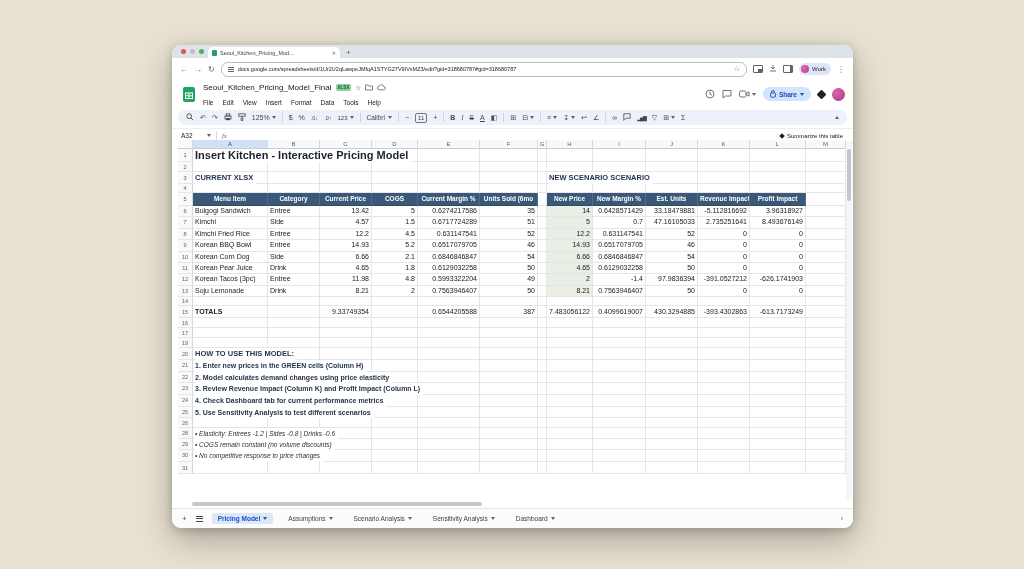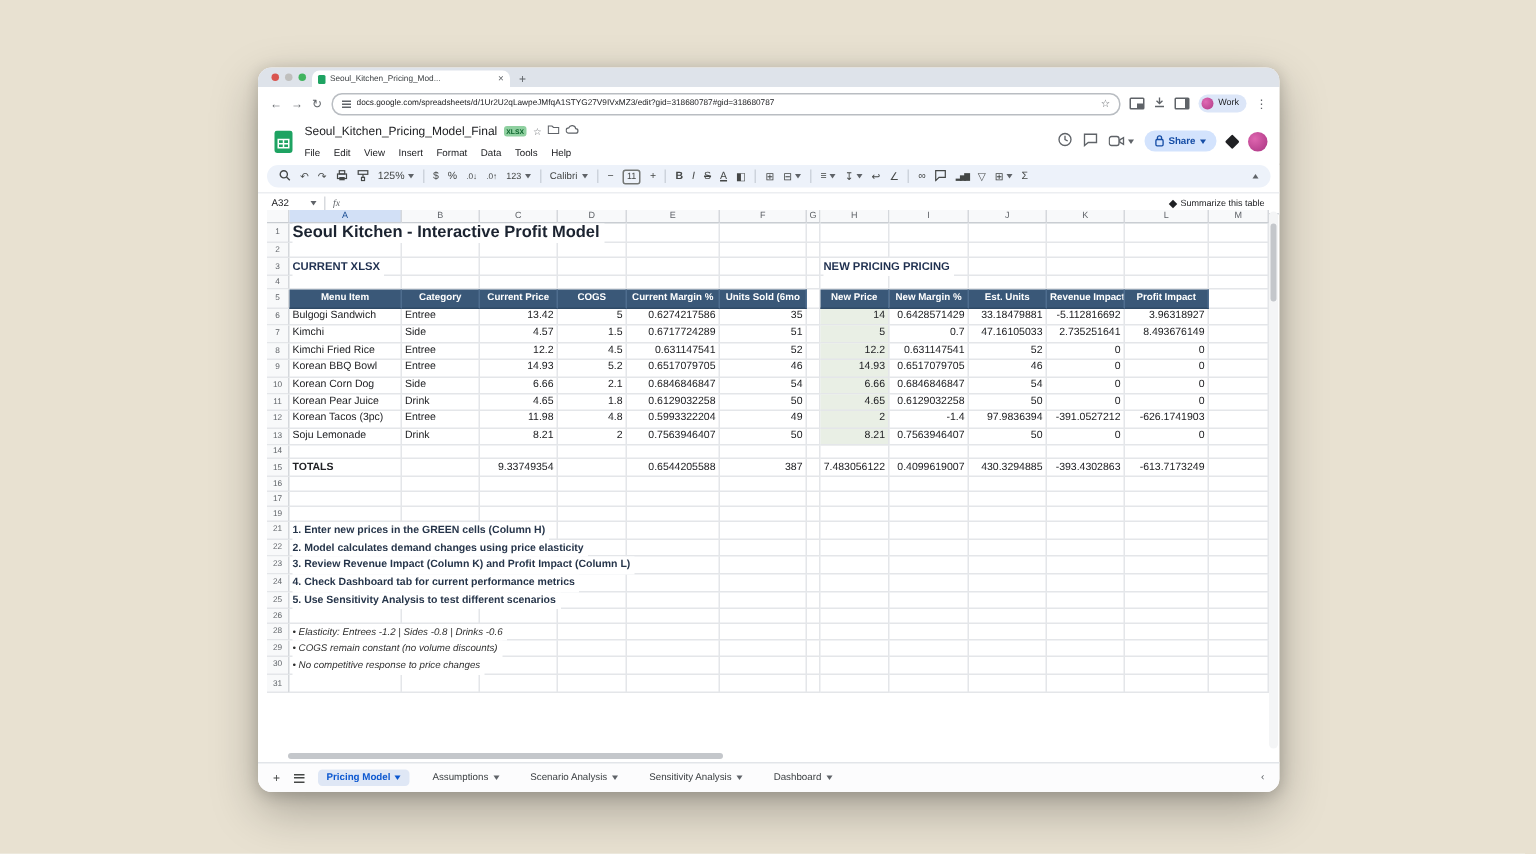--- a/index.html
+++ b/index.html
@@ -344,21 +344,21 @@
         <div class="gcell gc" style="width: 46px; line-height: 12px;"></div>
         <div class="gcell gc" style="width: 62px; line-height: 12px;"></div>
         <div class="gcell gc" style="width: 58px; line-height: 12px;"></div>
         <div class="gcell gc" style="width: 9px; line-height: 12px;"></div>
         <div class="gcell gc" style="width: 46px; line-height: 12px;"></div>
         <div class="gcell gc" style="width: 53px; line-height: 12px;"></div>
         <div class="gcell gc" style="width: 52px; line-height: 12px;"></div>
         <div class="gcell gc" style="width: 52px; line-height: 12px;"></div>
         <div class="gcell gc" style="width: 56px; line-height: 12px;"></div>
         <div class="gcell gc" style="width: 40px; line-height: 12px;"></div>
-        <span class="ov title" style="left: 17px; line-height: 13px; height: 13px;">Seoul Kitchen - Interactive Profit Model</span>
+        <span class="ov title" style="left: 17px; line-height: 13px; height: 13px;">Insert Kitchen - Interactive Pricing Model</span>
       </div>
       <div class="grow" style="height: 10px; position: relative;">
         <div class="gcell grh" style="width: 15px; line-height: 10px;">2</div>
         <div class="gcell gc" style="width: 75px; line-height: 9px;"></div>
         <div class="gcell gc" style="width: 52px; line-height: 9px;"></div>
         <div class="gcell gc" style="width: 52px; line-height: 9px;"></div>
         <div class="gcell gc" style="width: 46px; line-height: 9px;"></div>
         <div class="gcell gc" style="width: 62px; line-height: 9px;"></div>
         <div class="gcell gc" style="width: 58px; line-height: 9px;"></div>
         <div class="gcell gc" style="width: 9px; line-height: 9px;"></div>
@@ -378,21 +378,21 @@
         <div class="gcell gc" style="width: 62px; line-height: 11px;"></div>
         <div class="gcell gc" style="width: 58px; line-height: 11px;"></div>
         <div class="gcell gc" style="width: 9px; line-height: 11px;"></div>
         <div class="gcell gc" style="width: 46px; line-height: 11px;"></div>
         <div class="gcell gc" style="width: 53px; line-height: 11px;"></div>
         <div class="gcell gc" style="width: 52px; line-height: 11px;"></div>
         <div class="gcell gc" style="width: 52px; line-height: 11px;"></div>
         <div class="gcell gc" style="width: 56px; line-height: 11px;"></div>
         <div class="gcell gc" style="width: 40px; line-height: 11px;"></div>
         <span class="ov sec" style="left: 17px; line-height: 12px; height: 12px;">CURRENT XLSX</span>
-        <span class="ov sec" style="left: 371px; line-height: 12px; height: 12px;">NEW PRICING PRICING</span>
+        <span class="ov sec" style="left: 371px; line-height: 12px; height: 12px;">NEW SCENARIO SCENARIO</span>
       </div>
       <div class="grow" style="height: 9px; position: relative;">
         <div class="gcell grh" style="width: 15px; line-height: 9px;">4</div>
         <div class="gcell gc" style="width: 75px; line-height: 8px;"></div>
         <div class="gcell gc" style="width: 52px; line-height: 8px;"></div>
         <div class="gcell gc" style="width: 52px; line-height: 8px;"></div>
         <div class="gcell gc" style="width: 46px; line-height: 8px;"></div>
         <div class="gcell gc" style="width: 62px; line-height: 8px;"></div>
         <div class="gcell gc" style="width: 58px; line-height: 8px;"></div>
         <div class="gcell gc" style="width: 9px; line-height: 8px;"></div>
@@ -620,20 +620,37 @@
         <div class="gcell gc" style="width: 62px; line-height: 9px;"></div>
         <div class="gcell gc" style="width: 58px; line-height: 9px;"></div>
         <div class="gcell gc" style="width: 9px; line-height: 9px;"></div>
         <div class="gcell gc" style="width: 46px; line-height: 9px;"></div>
         <div class="gcell gc" style="width: 53px; line-height: 9px;"></div>
         <div class="gcell gc" style="width: 52px; line-height: 9px;"></div>
         <div class="gcell gc" style="width: 52px; line-height: 9px;"></div>
         <div class="gcell gc" style="width: 56px; line-height: 9px;"></div>
         <div class="gcell gc" style="width: 40px; line-height: 9px;"></div>
       </div>
+      <div class="grow" style="height: 12px; position: relative;">
+        <div class="gcell grh" style="width: 15px; line-height: 12px;">20</div>
+        <div class="gcell gc" style="width: 75px; line-height: 11px;"></div>
+        <div class="gcell gc" style="width: 52px; line-height: 11px;"></div>
+        <div class="gcell gc" style="width: 52px; line-height: 11px;"></div>
+        <div class="gcell gc" style="width: 46px; line-height: 11px;"></div>
+        <div class="gcell gc" style="width: 62px; line-height: 11px;"></div>
+        <div class="gcell gc" style="width: 58px; line-height: 11px;"></div>
+        <div class="gcell gc" style="width: 9px; line-height: 11px;"></div>
+        <div class="gcell gc" style="width: 46px; line-height: 11px;"></div>
+        <div class="gcell gc" style="width: 53px; line-height: 11px;"></div>
+        <div class="gcell gc" style="width: 52px; line-height: 11px;"></div>
+        <div class="gcell gc" style="width: 52px; line-height: 11px;"></div>
+        <div class="gcell gc" style="width: 56px; line-height: 11px;"></div>
+        <div class="gcell gc" style="width: 40px; line-height: 11px;"></div>
+        <span class="ov sec" style="left: 17px; line-height: 12px; height: 12px;">HOW TO USE THIS MODEL:</span>
+      </div>
       <div class="grow" style="height: 11.6px; position: relative;">
         <div class="gcell grh" style="width: 15px; line-height: 11.6px;">21</div>
         <div class="gcell gc" style="width: 75px; line-height: 10.6px;"></div>
         <div class="gcell gc" style="width: 52px; line-height: 10.6px;"></div>
         <div class="gcell gc" style="width: 52px; line-height: 10.6px;"></div>
         <div class="gcell gc" style="width: 46px; line-height: 10.6px;"></div>
         <div class="gcell gc" style="width: 62px; line-height: 10.6px;"></div>
         <div class="gcell gc" style="width: 58px; line-height: 10.6px;"></div>
         <div class="gcell gc" style="width: 9px; line-height: 10.6px;"></div>
         <div class="gcell gc" style="width: 46px; line-height: 10.6px;"></div>

